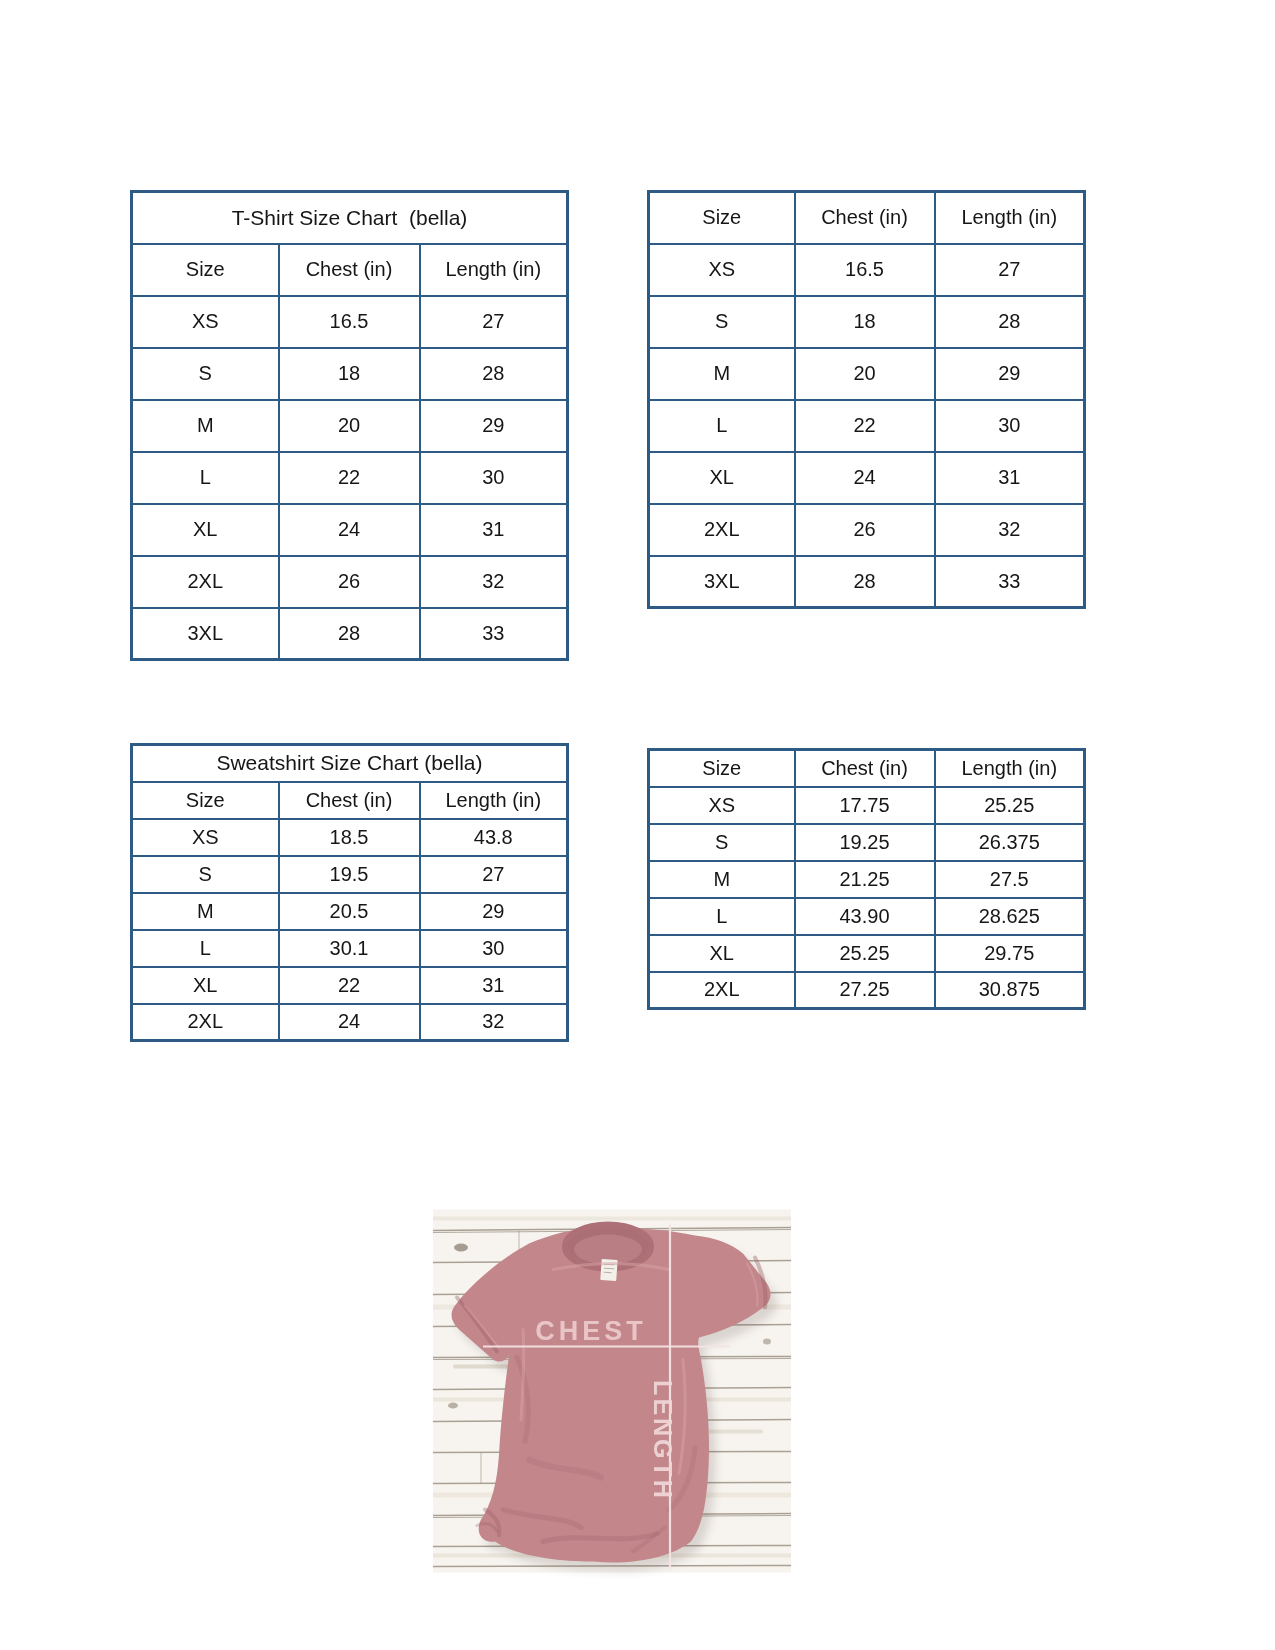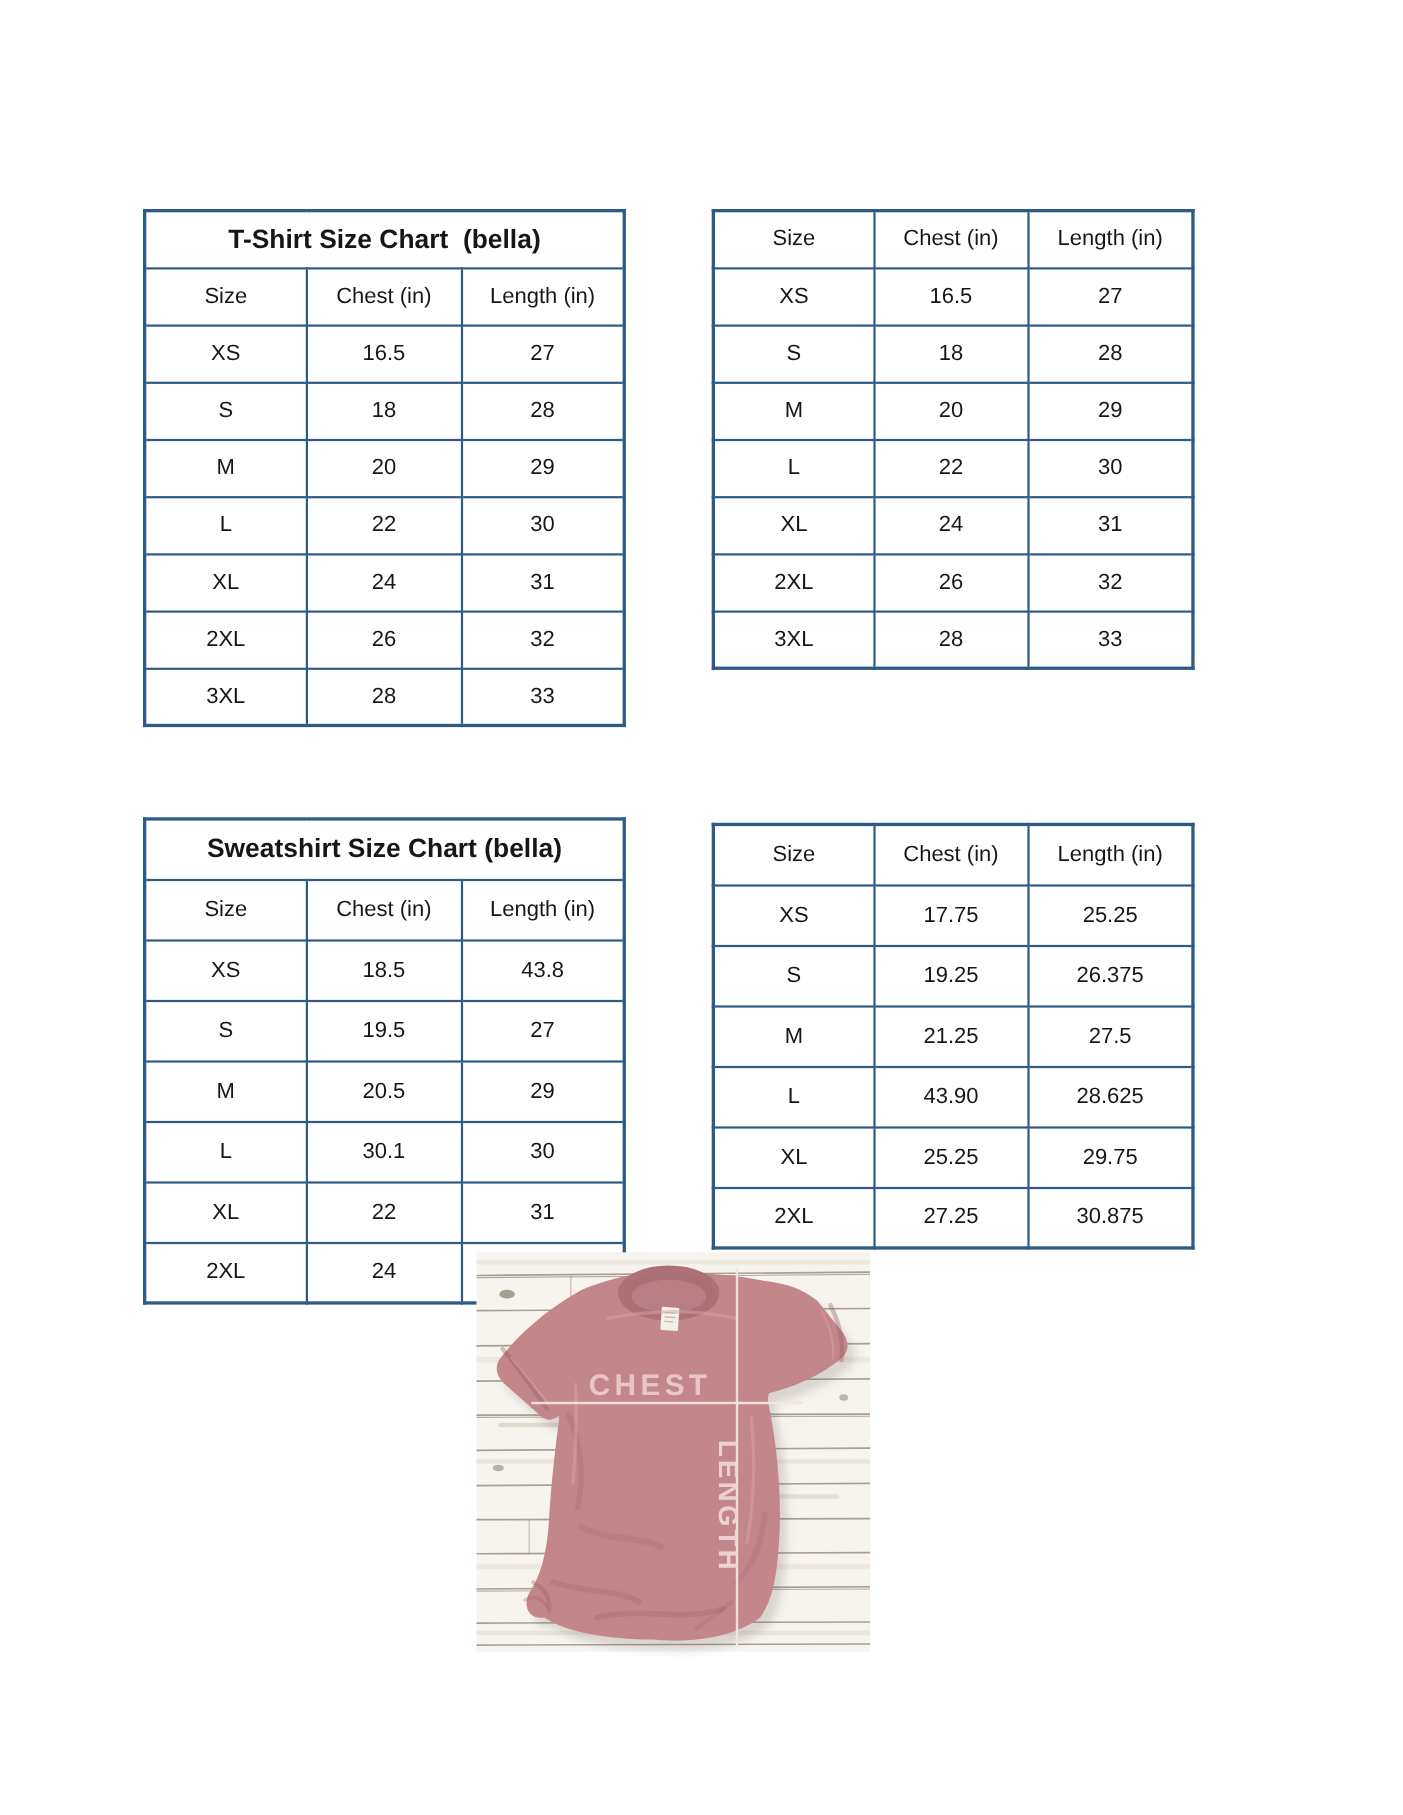--- a/index.html
+++ b/index.html
@@ -11,25 +11,25 @@
     position:absolute;border-collapse:collapse;table-layout:fixed;
     background:#ffffff;color:var(--table-text,#161616);
     border:3px solid var(--table-border,#2e5b85);
   }
   .size-table th,.size-table td{
     border:2px solid var(--table-border,#2e5b85);
     text-align:center;vertical-align:middle;
     font-size:20px;font-weight:400;padding:0;
   }
   .size-table tr.title-row th{
-    font-weight:700;font-size:24px;white-space:pre-wrap;
+    font-weight:400;font-size:21px;white-space:pre-wrap;
   }
   .t52 tr{height:52px}
-  .t50 tr{height:55px}
-  #photo{position:absolute;left:433px;top:1119px;width:358px;height:402px}
+  .t50 tr{height:37px}
+  #photo{position:absolute;left:433px;top:1190px;width:358px;height:402px}
   #photo svg{display:block;width:100%;height:100%}
 </style>
 </head>
 <body>
 
 <main>
 
   <table class="size-table t52" style="left:130px;top:190px;width:436px">
     <colgroup>
         <col style="width:147px">

